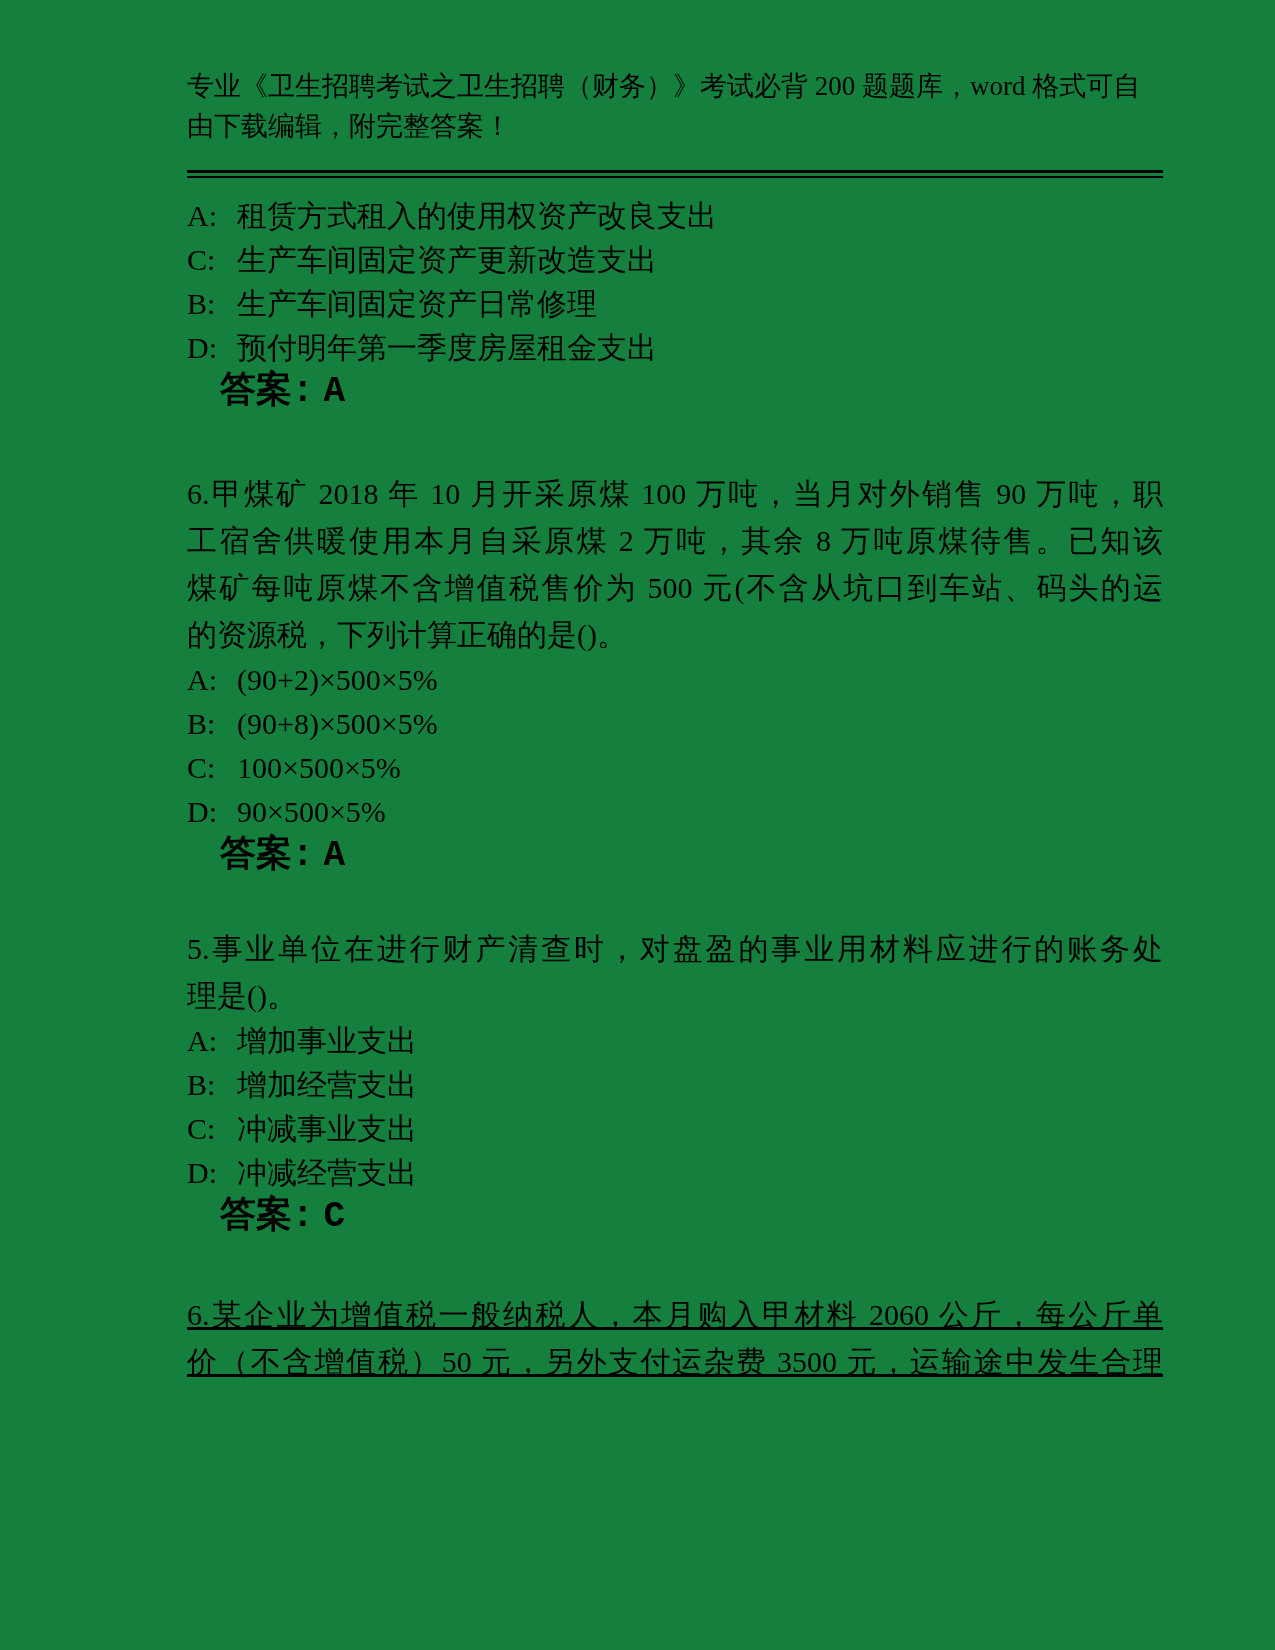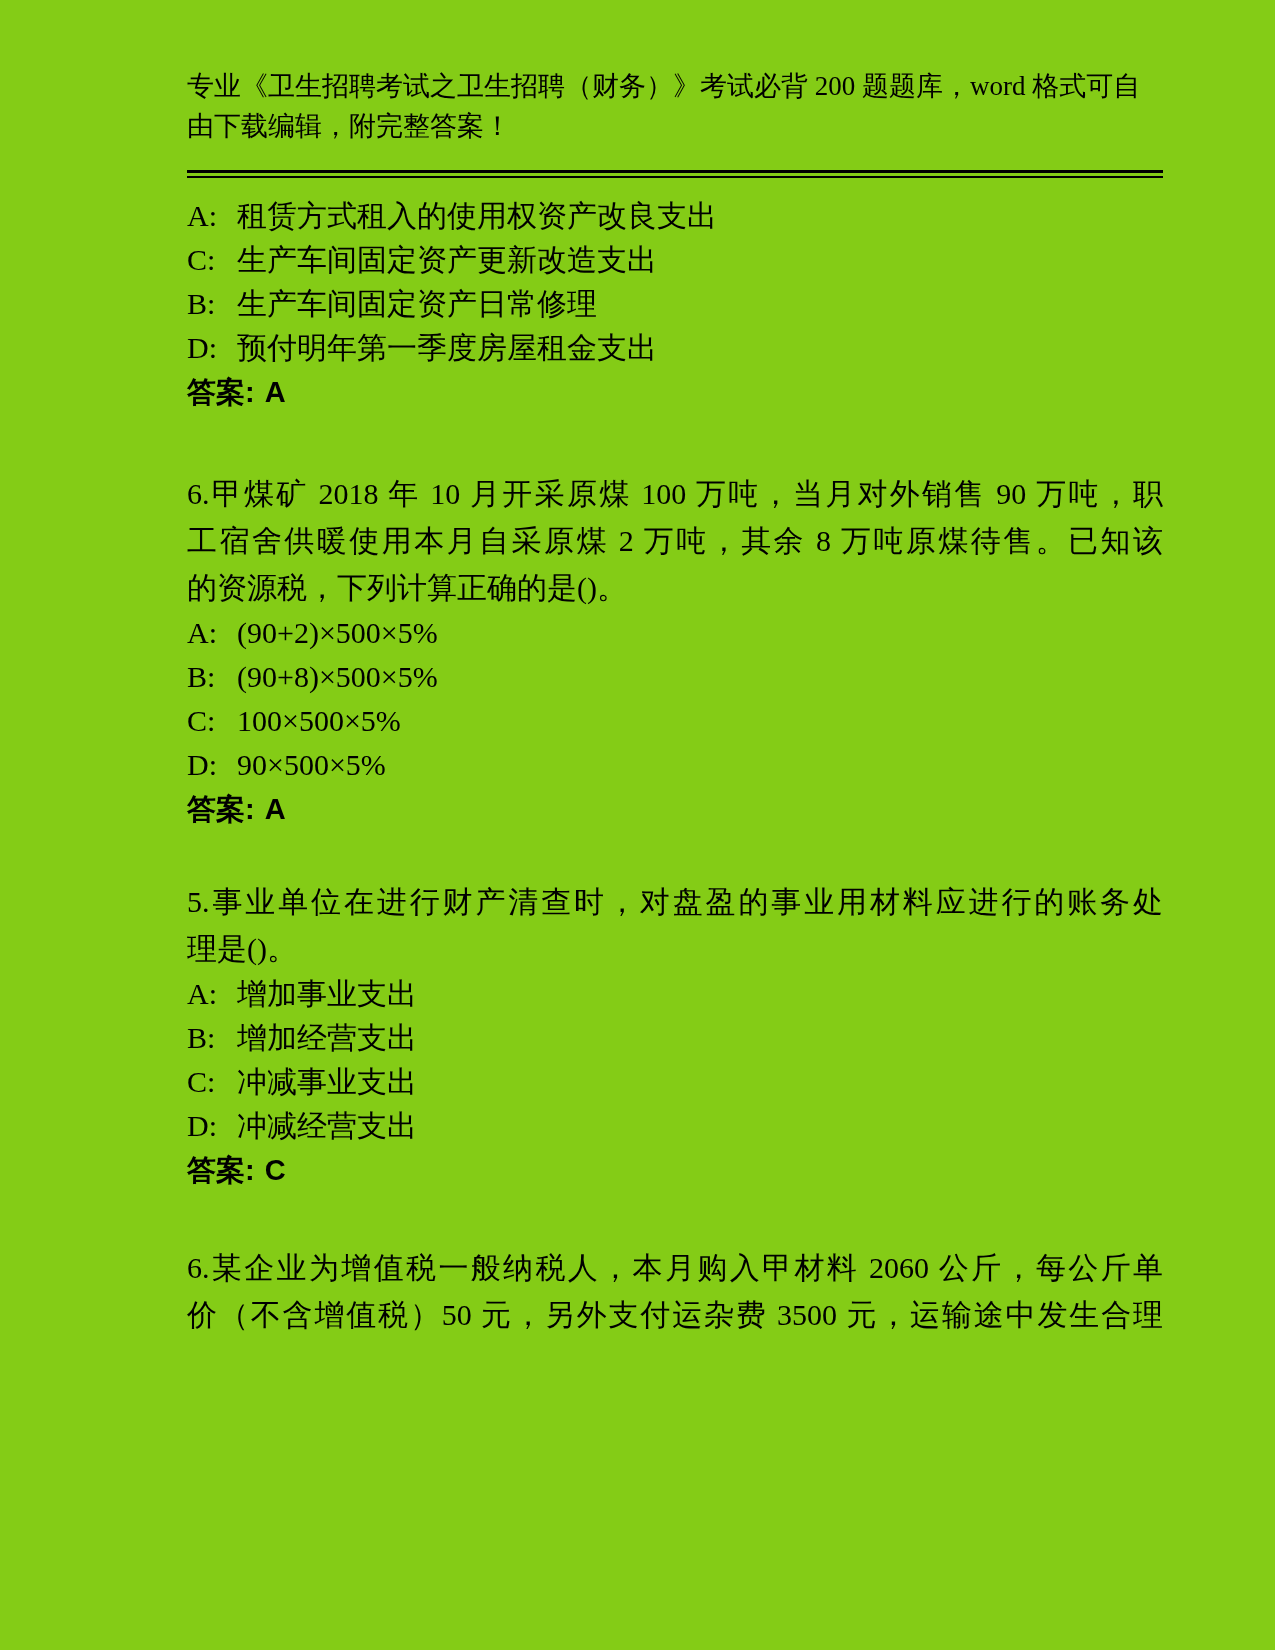--- a/index.html
+++ b/index.html
@@ -1,53 +1,54 @@
 <!DOCTYPE html>
 <html><head>
 <meta charset="utf-8">
 <style>
   html, body { margin: 0; padding: 0; background: #ffffff; }
   .page {
     position: relative;
     width: 1275px;
     height: 1650px;
-    background: #84cc16;
+    background: #15803d;
     overflow: hidden;
     color: #000000;
     font-family: "Liberation Serif", "DejaVu Serif", serif;
   }
   .content { margin: 0 112px 0 187px; }
 
   .hdr { padding-top: 66px; font-size: 27px; line-height: 40px; }
 
   .rule {
     margin-top: 24px;
     height: 3px;
     border-top: 3px solid #000;
     border-bottom: 2px solid #000;
   }
 
   .qblock { }
   .b0 { margin-top: 16px; }
   #q4 { margin-top: 56px; }
   #q5 { margin-top: 47px; }
-  #q6 { margin-top: 52px; }
+  #q6 { margin-top: 52px; text-decoration: underline; }
 
   .qtext { font-size: 30px; line-height: 47px; }
   .jline { text-align: justify; text-align-last: justify; }
   .jlast { text-align: justify; text-align-last: left; }
 
   .opt { font-size: 30px; line-height: 44px; white-space: nowrap; }
   .opt .lab { display: inline-block; min-width: 50px; }
 
   .ans {
-    font-size: 29px;
+    font-size: 36px;
     line-height: 44px;
     font-weight: bold;
-    font-family: Liberation Sans, sans-serif;
+    font-family: Liberation Mono, monospace;
+    margin-left: 33px;
   }
   .ans .av { margin-left: 10px; }
 </style>
 </head>
 <body>
 
 <div class="page">
   <div class="content">
 
     <div class="hdr">
@@ -62,20 +63,21 @@
       <div class="opt"><span class="lab">C:</span><span>生产车间固定资产更新改造支出</span></div>
       <div class="opt"><span class="lab">B:</span><span>生产车间固定资产日常修理</span></div>
       <div class="opt"><span class="lab">D:</span><span>预付明年第一季度房屋租金支出</span></div>
       <div class="ans"><span>答案:</span><span class="av">A</span></div>
     </div>
 
     <div class="qblock" id="q4">
       <div class="qtext">
         <div class="jline">6.甲煤矿 2018 年 10 月开采原煤 100 万吨，当月对外销售 90 万吨，职</div>
         <div class="jline">工宿舍供暖使用本月自采原煤 2 万吨，其余 8 万吨原煤待售。已知该</div>
+        <div class="jline">煤矿每吨原煤不含增值税售价为 500 元(不含从坑口到车站、码头的运</div>
         <div class="jlast">的资源税，下列计算正确的是()。</div>
       </div>
       <div class="opt"><span class="lab">A:</span><span>(90+2)×500×5%</span></div>
       <div class="opt"><span class="lab">B:</span><span>(90+8)×500×5%</span></div>
       <div class="opt"><span class="lab">C:</span><span>100×500×5%</span></div>
       <div class="opt"><span class="lab">D:</span><span>90×500×5%</span></div>
       <div class="ans"><span>答案:</span><span class="av">A</span></div>
     </div>
 
     <div class="qblock" id="q5">

